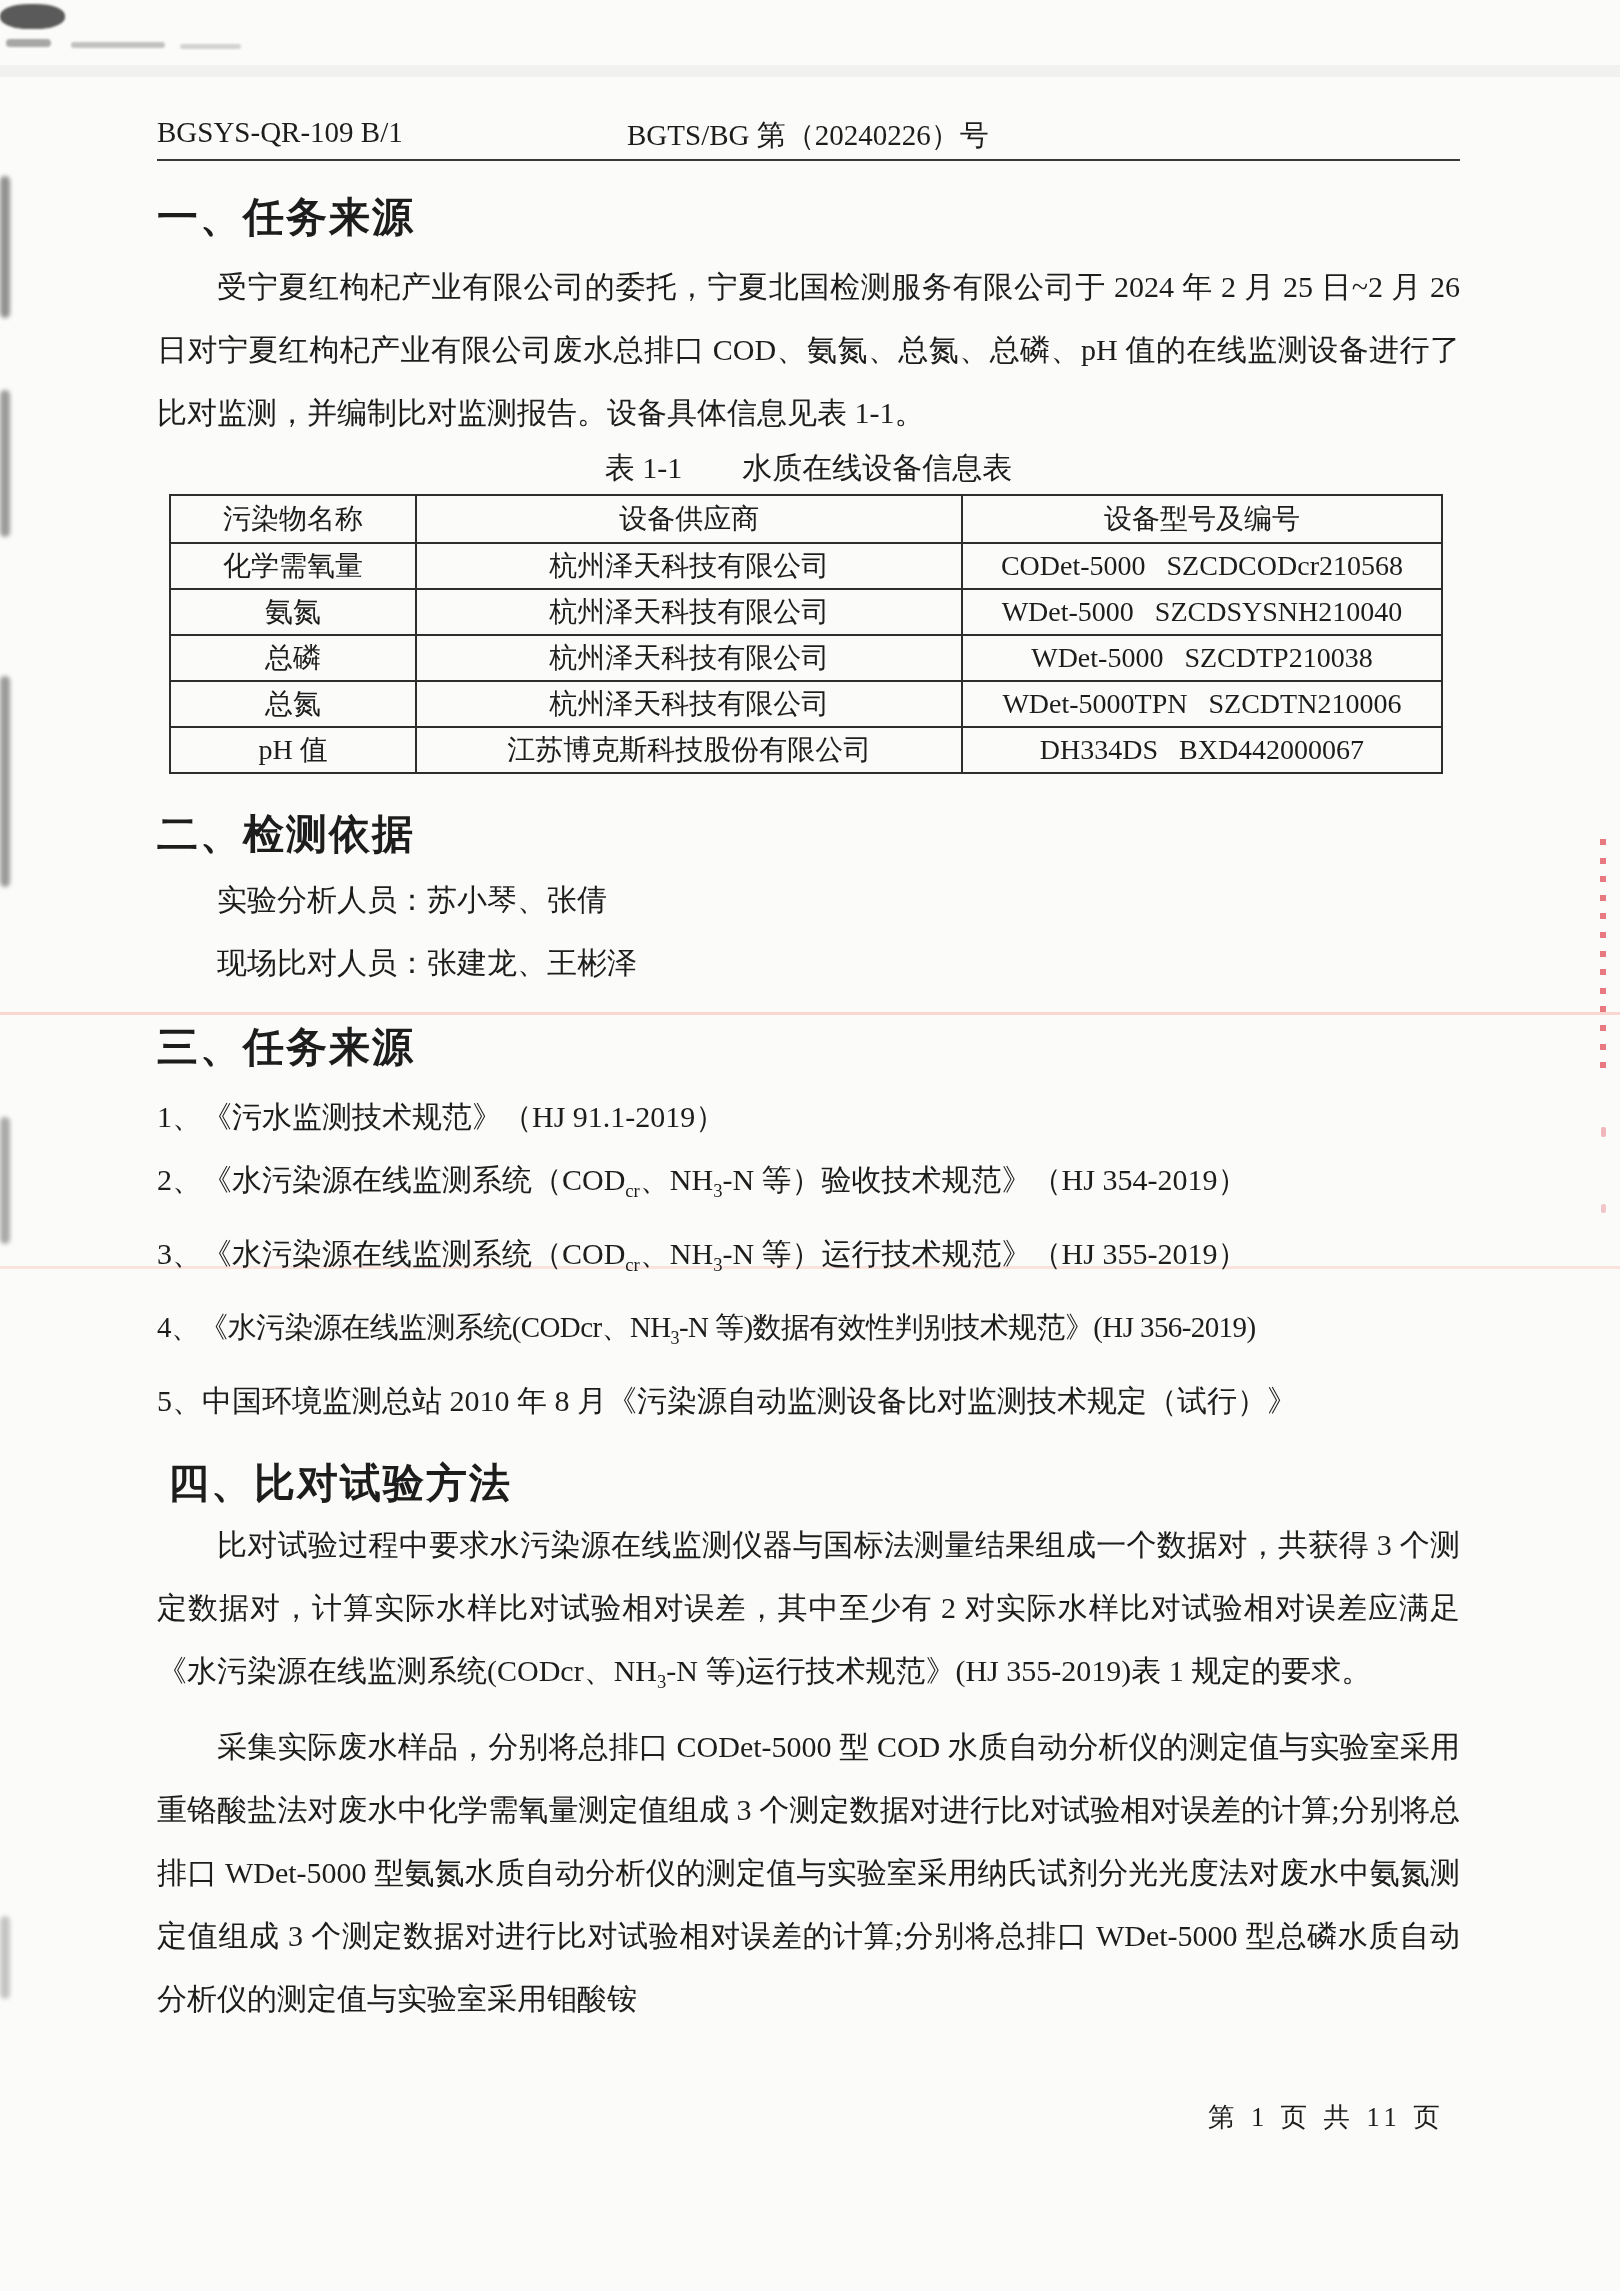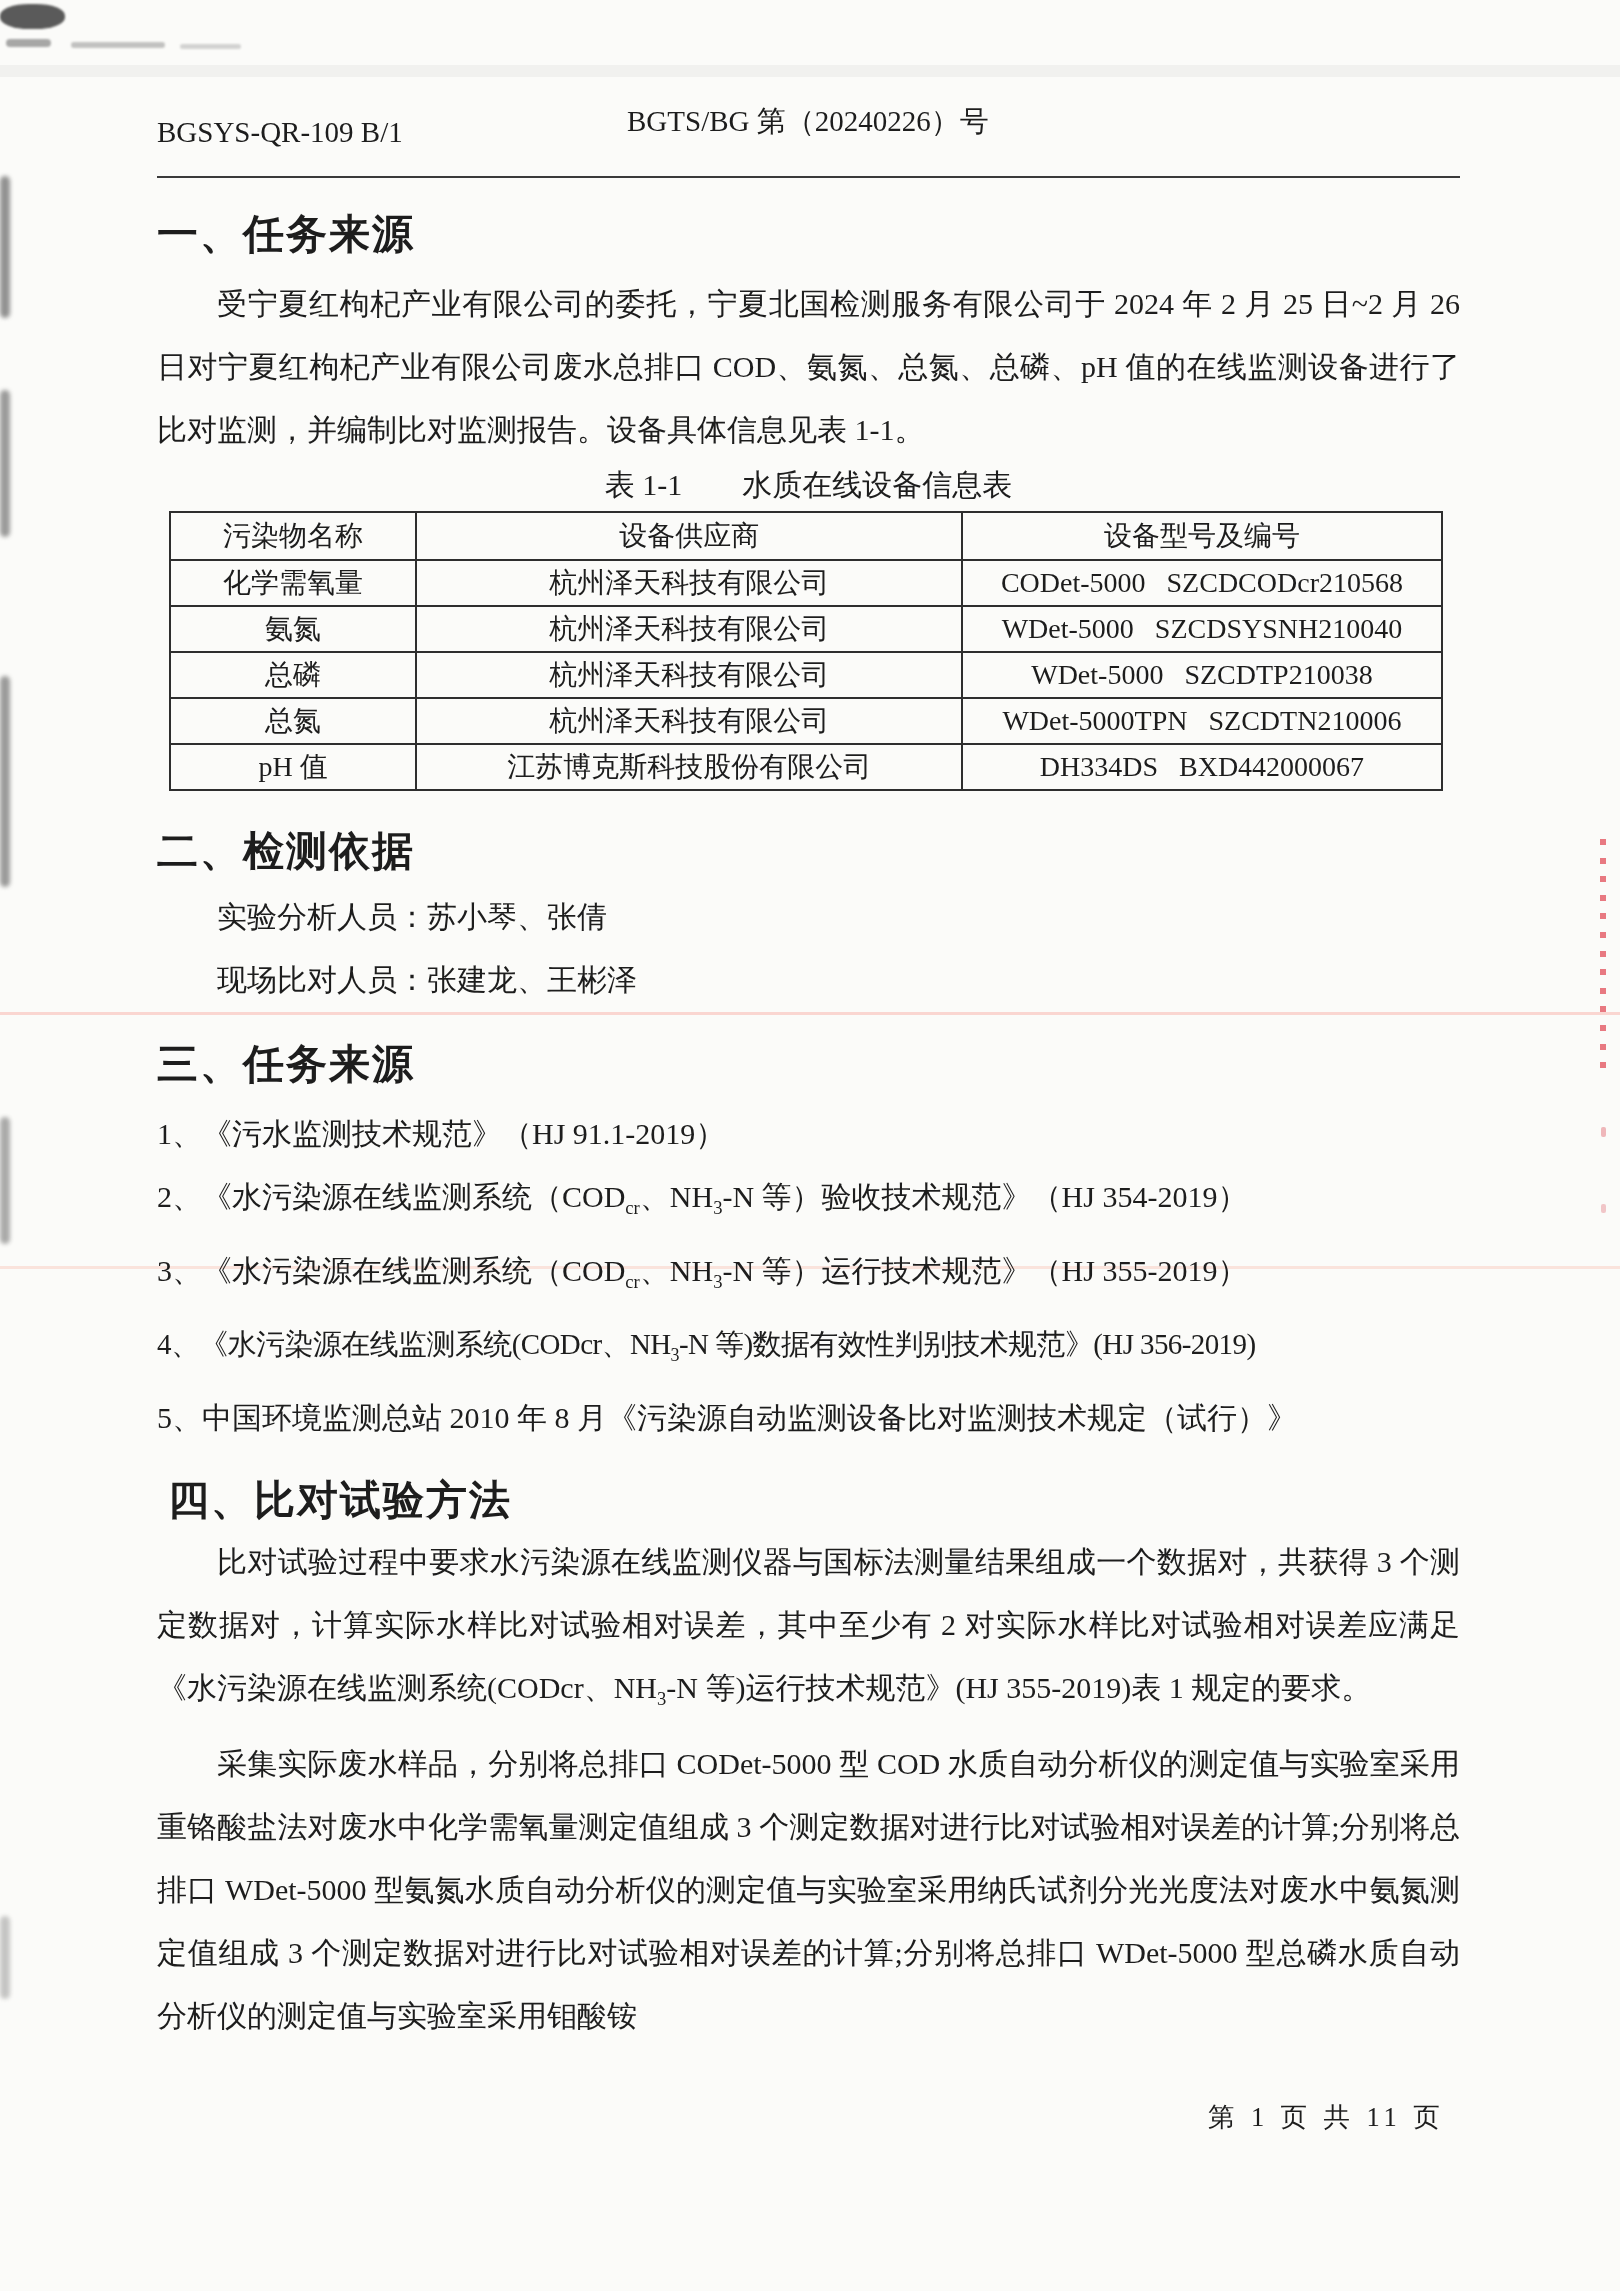--- a/index.html
+++ b/index.html
@@ -9,25 +9,25 @@
     background:#fbfbf9;
     overflow:hidden;
     color:#1d1d1d;
     font-family:"Liberation Serif","DejaVu Serif",serif;
   }
   .content{position:absolute;left:157px;right:160px;top:0;}
 
   
   .doc-header{
     position:relative;
-    padding-top:116px;padding-bottom:27px;
+    padding-top:116px;padding-bottom:10px;
     border-bottom:2px solid #3a3a3a;
     font-size:29px;
   }
-  .hdr-right{position:absolute;left:470px;top:102px;}
+  .hdr-right{position:absolute;left:470px;top:116px;}
 
   
   .sec-title{
     font-family:"Liberation Sans","DejaVu Sans",sans-serif;
     font-weight:bold;font-size:41px;
     letter-spacing:2px;
     margin:29px 0 0 0;
   }
   .sec-title.s2{margin-top:33px;}
   .sec-title.s3{margin-top:25.5px;}

